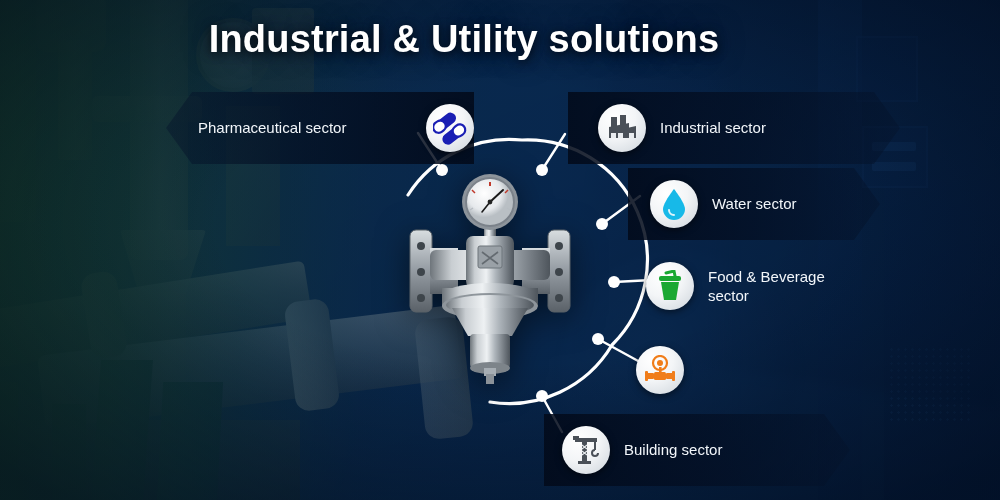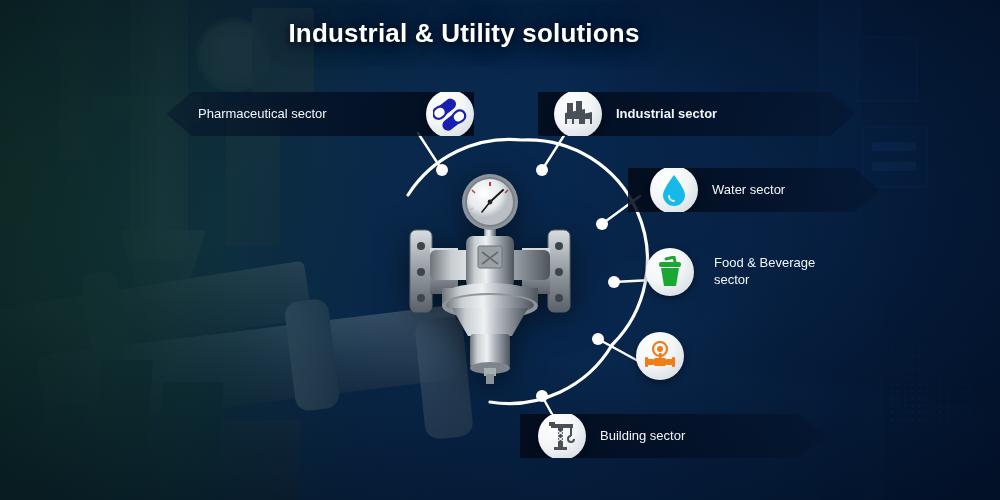--- a/index.html
+++ b/index.html
@@ -94,37 +94,37 @@
   }
   .bg-vignette {
     background: radial-gradient(ellipse 70% 70% at 50% 45%, rgba(0,0,0,0) 40%, rgba(0,8,24,.55) 100%);
   }
 
   
   .title {
     position:absolute; left:0; top:18px; width:928px;
     text-align:center;
     color:#ffffff;
-    font-size:26px;
+    font-size:38px;
     font-weight:bold;
     letter-spacing:.2px;
     text-shadow:0 2px 10px rgba(0,0,0,.75), 0 0 26px rgba(0,14,40,.8);
   }
 
   
   .ring { position:absolute; left:0; top:0; width:1000px; height:500px; pointer-events:none; }
 
   
   .banner {
     position:absolute;
     display:flex;
     align-items:center;
-    height:44px;
+    height:72px;
     color:#f2f6fa;
-    font-size:13px;
+    font-size:15px;
     line-height:1.2;
     white-space:pre-line;
   }
   .banner.right-point {
     background: linear-gradient(90deg, rgba(2,10,26,.88) 0%, rgba(3,14,34,.72) 55%, rgba(4,18,42,.42) 100%);
     clip-path: polygon(0 0, calc(100% - 26px) 0, 100% 50%, calc(100% - 26px) 100%, 0 100%);
   }
   .banner.left-point {
     background: linear-gradient(270deg, rgba(2,10,26,.88) 0%, rgba(3,14,34,.74) 55%, rgba(5,20,44,.45) 100%);
     clip-path: polygon(26px 0, 100% 0, 100% 100%, 26px 100%, 0 50%);
@@ -139,25 +139,25 @@
     box-shadow: 0 2px 7px rgba(0,0,0,.5);
     display:flex; align-items:center; justify-content:center;
     position:relative; z-index:3;
   }
   .badge svg { display:block; }
   .label { padding:0 14px; }
 
   
   #b-pharma { left:166px; top:92px; width:284px; padding-left:24px; }
   #b-pharma .label { flex:1; text-align:left; padding-left:8px;}
-  #b-industrial { left:538px; top:92px; width:312px; padding-left:6px;font-weight:bold; }
+  #b-industrial { left:568px; top:92px; width:312px; padding-left:20px; }
   #b-water { left:628px; top:168px; width:240px; padding-left:12px; }
-  #b-food { left:640px; top:250px; width:252px; padding-left:6px;gap:6px; }
+  #b-food { left:640px; top:250px; width:252px; padding-left:6px; }
   #b-gas { left:630px; top:334px; width:262px; padding-left:6px; }
-  #b-building { left:520px; top:414px; width:300px; padding-left:6px; }
+  #b-building { left:544px; top:414px; width:300px; padding-left:6px; }
   #b-building .badge { margin-left:12px; }
   #b-industrial .badge { margin-left:10px; }
   #b-water .badge { margin-left:10px; }
 
   
   .label.two { line-height:1.3; }
 
   
   .valve { position:absolute; left:404px; top:168px; width:172px; height:216px; }
   .valve svg { display:block; filter: drop-shadow(0 6px 16px rgba(0,0,0,.5)); }

